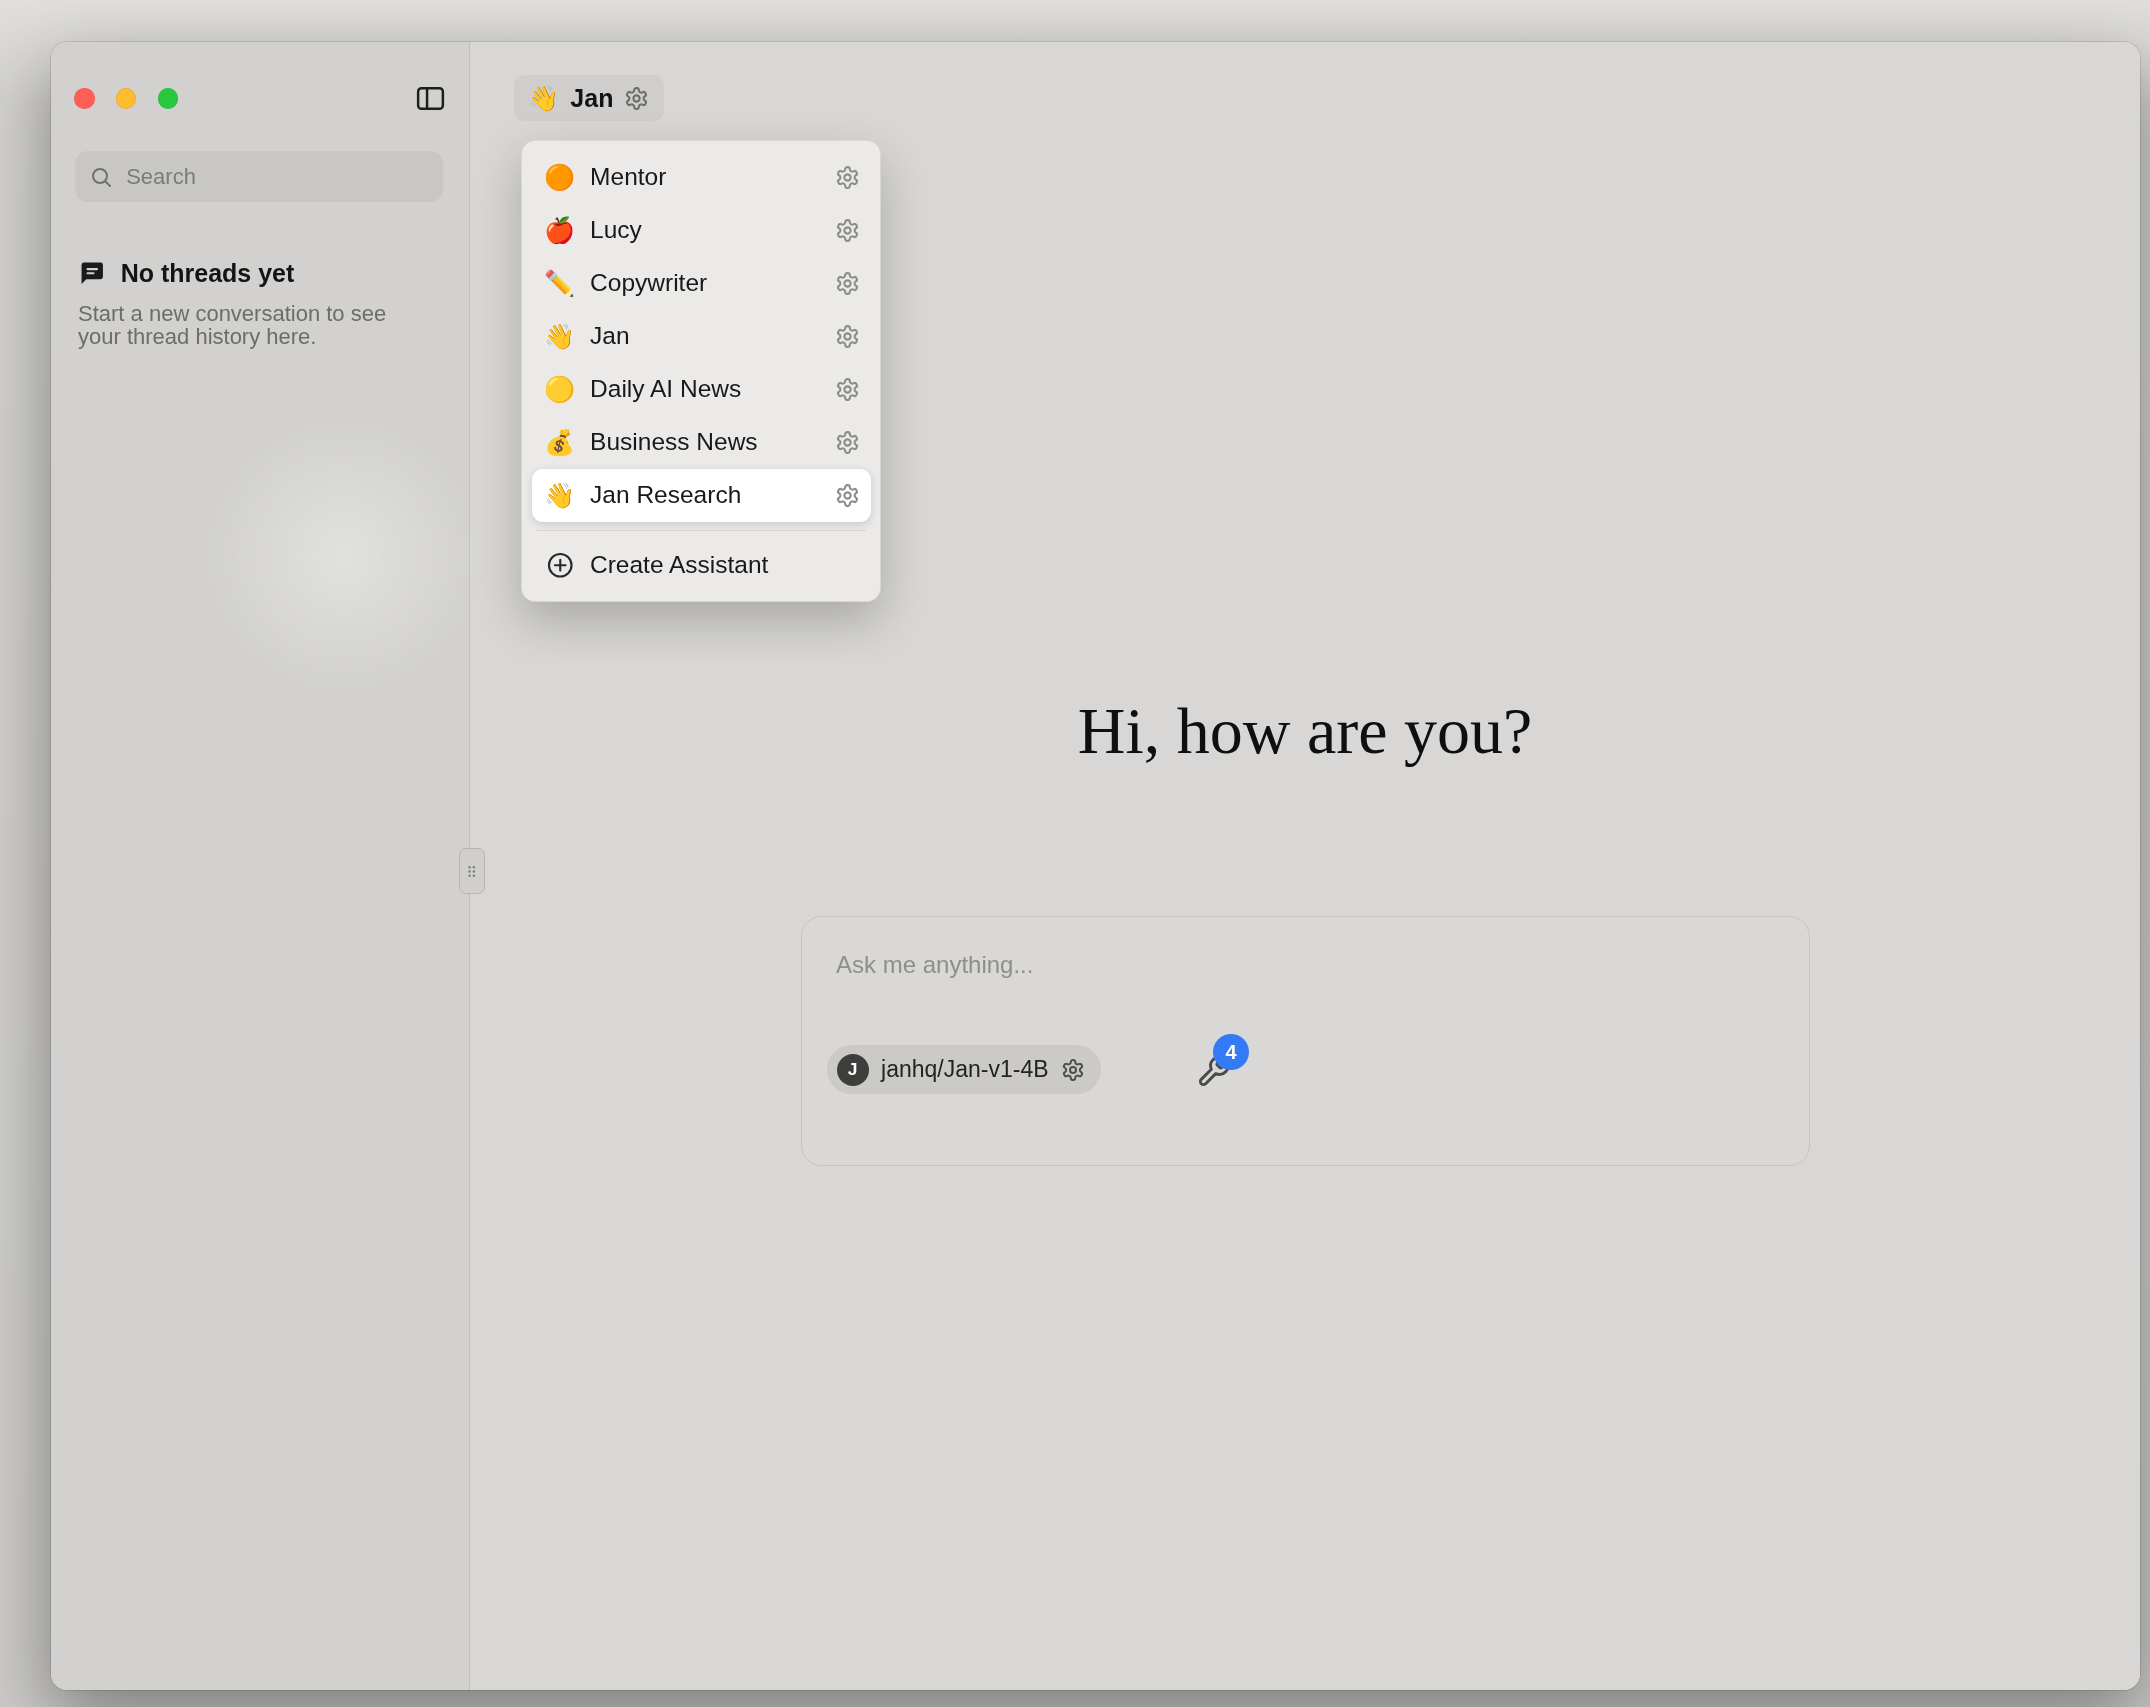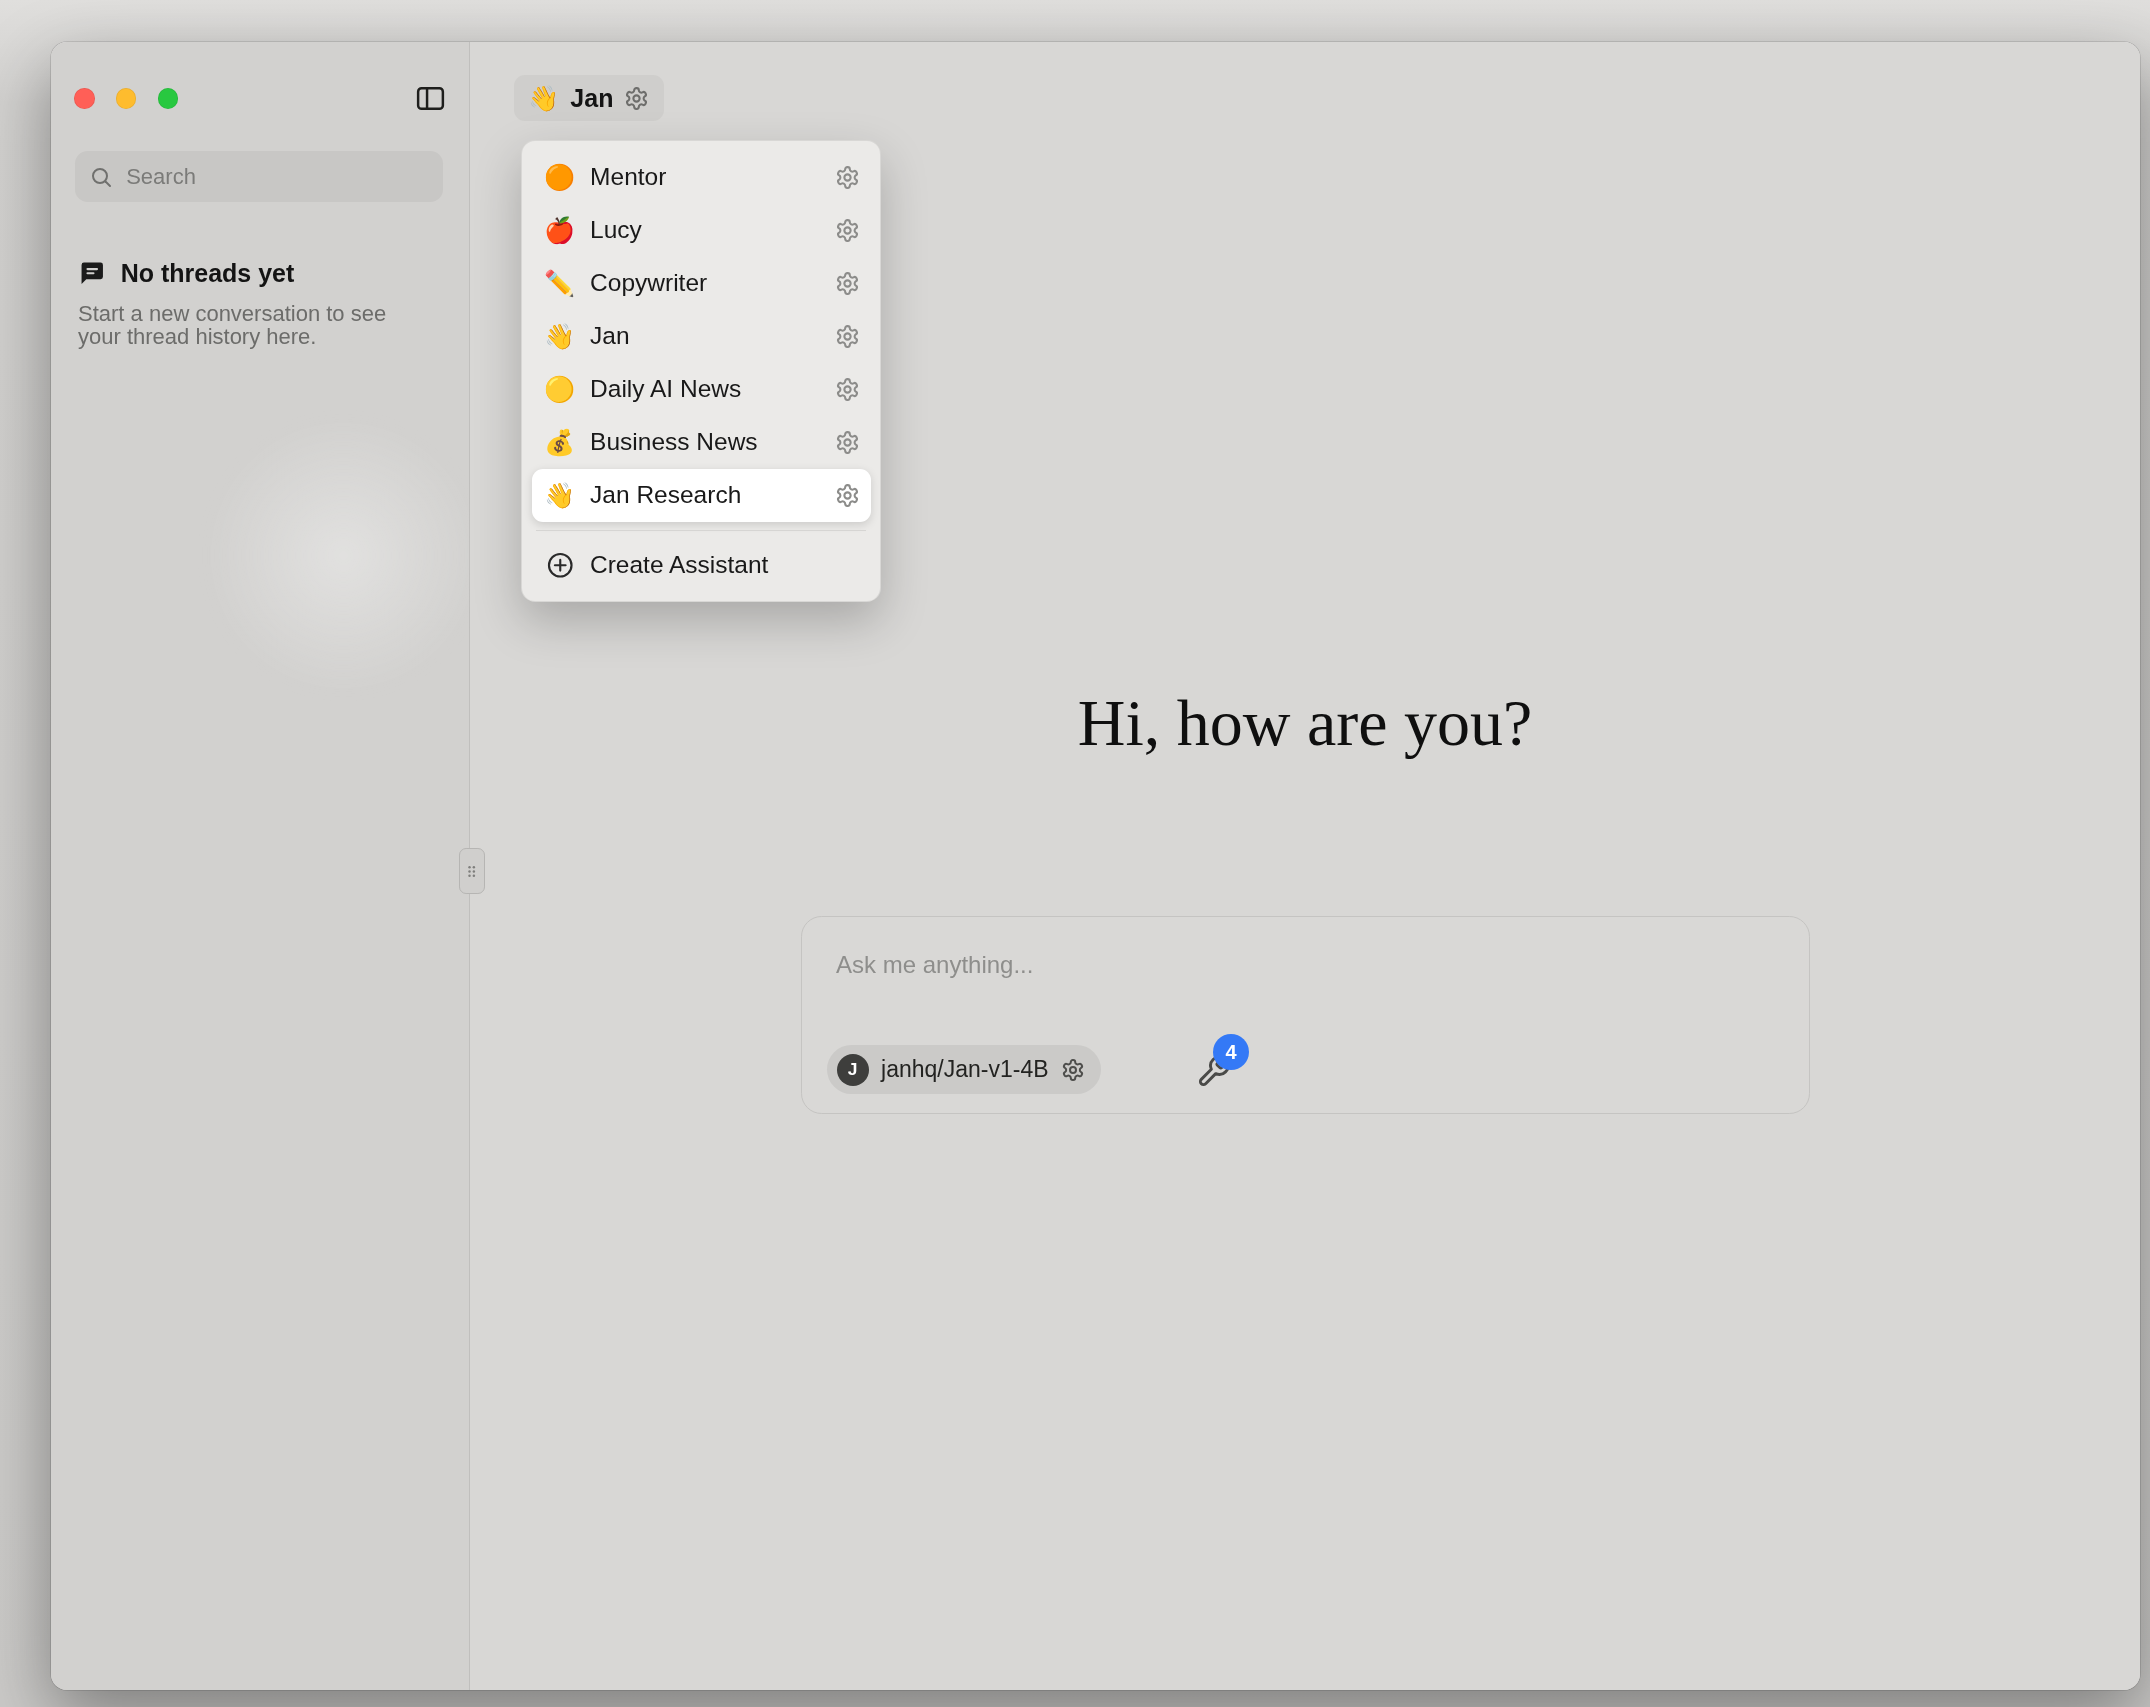--- a/index.html
+++ b/index.html
@@ -47,21 +47,21 @@
   .menu-item{height:53px;display:flex;align-items:center;gap:12.6px;padding:0 11px;border-radius:11px;}
   .menu-item .emoji{width:35px;font-size:25px;text-align:center;line-height:1;flex:none;}
   .menu-item .label{flex:1;font-size:24.5px;font-weight:500;color:#191919;white-space:nowrap;}
   .menu-item svg.gear{width:25px;height:25px;color:#8c8c8a;flex:none;}
   .menu-item.selected{background:#ffffff;box-shadow:0 2.4px 8px rgba(0,0,0,.13);}
   .menu-sep{height:0.8px;background:#d6d5d3;margin:8px 4.7px;}
   .menu-item svg.plus{width:28.5px;height:28.5px;color:#2a2a2a;margin:0 3.2px;flex:none;}
   .greeting{position:absolute;left:0;right:0;top:643px;text-align:center;
     font-family:"Liberation Serif",serif;font-size:66px;font-weight:500;color:#0f0f0f;}
   .subtitle{position:absolute;left:0;right:0;top:760px;text-align:center;font-size:28px;color:#3d3d3b;}
-  .composer{position:absolute;left:331px;top:874px;width:1009px;height:198px;box-sizing:border-box;
+  .composer{position:absolute;left:331px;top:874px;width:1009px;height:250px;box-sizing:border-box;
     border:1.6px solid #c5c4c2;border-radius:20.6px;background:#d9d8d6;}
   .composer > input{position:absolute;left:32px;top:33px;width:909px;background:transparent;border:0;outline:0;
     font:24px "Liberation Sans",sans-serif;color:#4a4a48;}
   .composer > input::placeholder{color:#8e8e8c;}
   .model-pill{position:absolute;left:25px;top:128px;height:49px;display:flex;align-items:center;gap:12.6px;
     padding:0 16px 0 9.5px;border-radius:25px;background:#cbcac8;}
   .model-badge{width:32px;height:32px;border-radius:50%;background:#3e3e3c;color:#fff;
     font-size:17.4px;font-weight:700;display:flex;align-items:center;justify-content:center;flex:none;}
   .model-name{font-size:23px;font-weight:500;color:#232321;white-space:nowrap;}
   .model-pill svg{width:24px;height:24px;color:#4e4e4c;flex:none;}
@@ -234,21 +234,21 @@
         </div>
         <div class="menu-sep"></div>
         <div class="menu-item">
           <svg class="icon plus" viewBox="0 0 36 36" width="28.5" height="28.5">
               <use href="#i-plus"></use>
             </svg>
           <span class="label">Create Assistant</span>
         </div>
       </div>
 
-      <h1 class="greeting" style="margin:0;">Hi, how are you?</h1>
+      <h1 class="greeting" style="margin:8px;">Hi, how are you?</h1>
 
       <div class="composer">
         <input type="text" placeholder="Ask me anything..." style="">
         <div class="model-pill">
           <div class="model-badge">J</div>
           <span class="model-name">janhq/Jan-v1-4B</span>
           <svg class="icon" viewBox="0 0 30 30" width="24" height="24">
               <use href="#i-gear"></use>
             </svg>
         </div>

